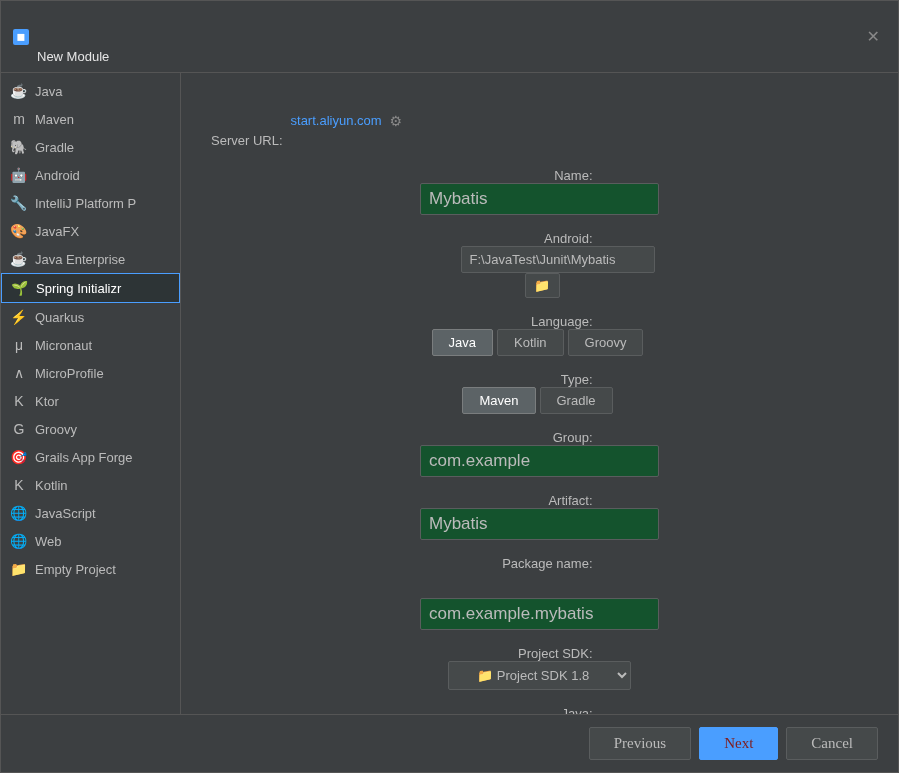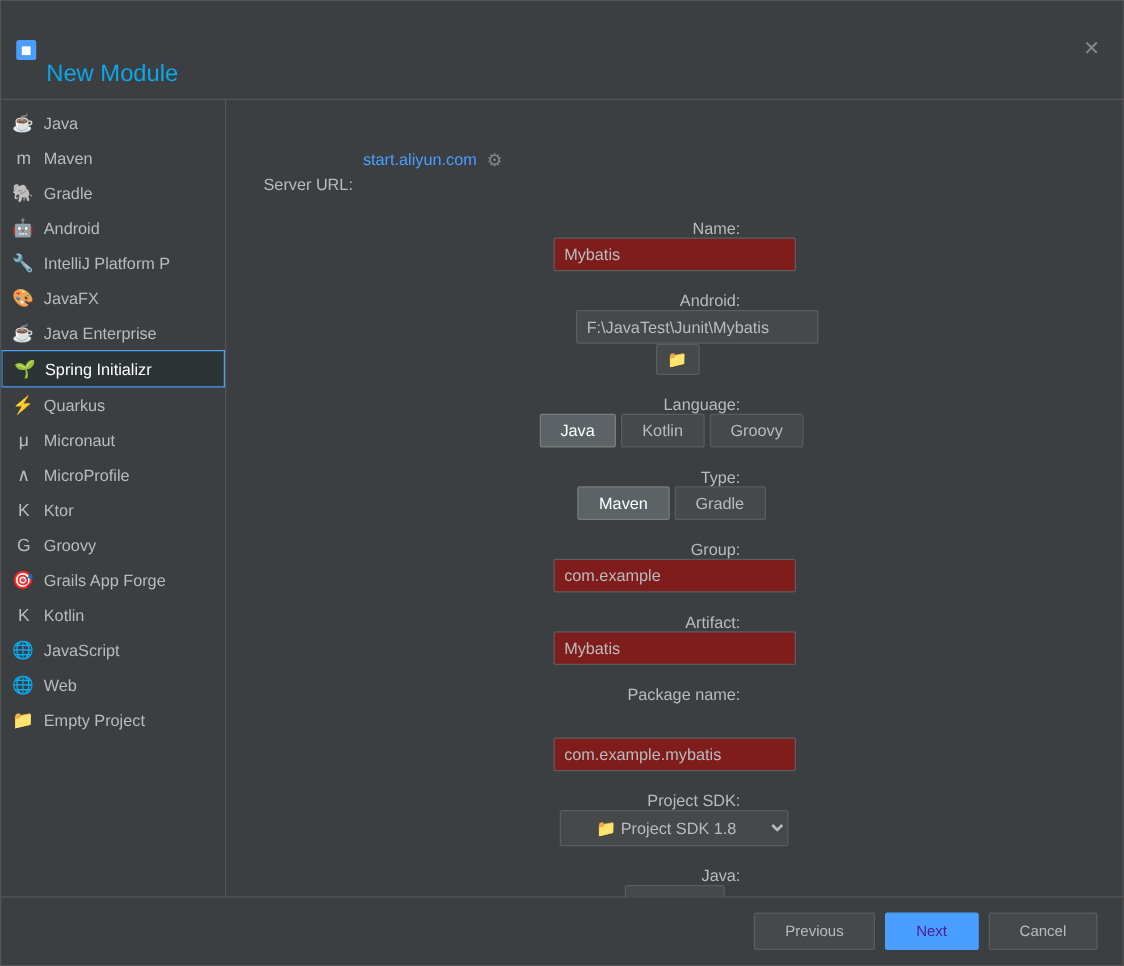--- a/index.html
+++ b/index.html
@@ -43,22 +43,22 @@
       background: #4a9eff;
       border-radius: 2px;
       display: flex;
       align-items: center;
       justify-content: center;
       font-size: 10px;
       color: white;
       font-weight: bold;
     }
     .title-text {
-      color: #0ea5e9;
-      font-size: 19px;
+      color: #e5e5e5;
+      font-size: 13px;
       margin-top: 40px;
     }
     .close-btn {
       cursor: pointer;
       color: #888;
       font-size: 16px;
       line-height: 1;
       padding: 2px 6px;
     }
     .content {
@@ -112,25 +112,25 @@
       width: 130px;
       color: #bbbbbb;
       font-size: 13px;
       flex-shrink: 0;
       text-align: right;
       padding-right: 12px;
     }
     .field-input {
       flex: 1;
       max-width: 320px;
-      background: #7f1d1d;
+      background: #14532d;
       border: 1px solid #5a5d5e;
       color: #bbbbbb;
       padding: 5px 8px;
-      font-size: 13px;
+      font-size: 17px;
       outline: none;
       border-radius: 2px;
     }
     .location-row {
       display: flex;
       align-items: center;
       margin-bottom: 16px;
     }
     .location-input {
       flex: 1;
@@ -230,28 +230,29 @@
       justify-content: flex-end;
       align-items: center;
       gap: 8px;
       flex-shrink: 0;
     }
     .btn {
       padding: 7px 24px;
       border: 1px solid #5a5d5e;
       border-radius: 2px;
       cursor: pointer;
-      font-size: 12px;
-      background: #45494a;
-      color: #bbbbbb;
+      font-size: 15px;
+      background: #45494a;
+      color: #bbbbbb;
+      font-family: Liberation Serif, serif;
     }
     .btn-primary {
       background: #4a9eff;
       border-color: #4a9eff;
-      color: #4c1d95;
+      color: #7f1d1d;
     }
     .sidebar-scroll::-webkit-scrollbar {
       width: 6px;
     }
     .sidebar-scroll::-webkit-scrollbar-thumb {
       background: #555;
       border-radius: 3px;
     }
   </style>
 </head>

